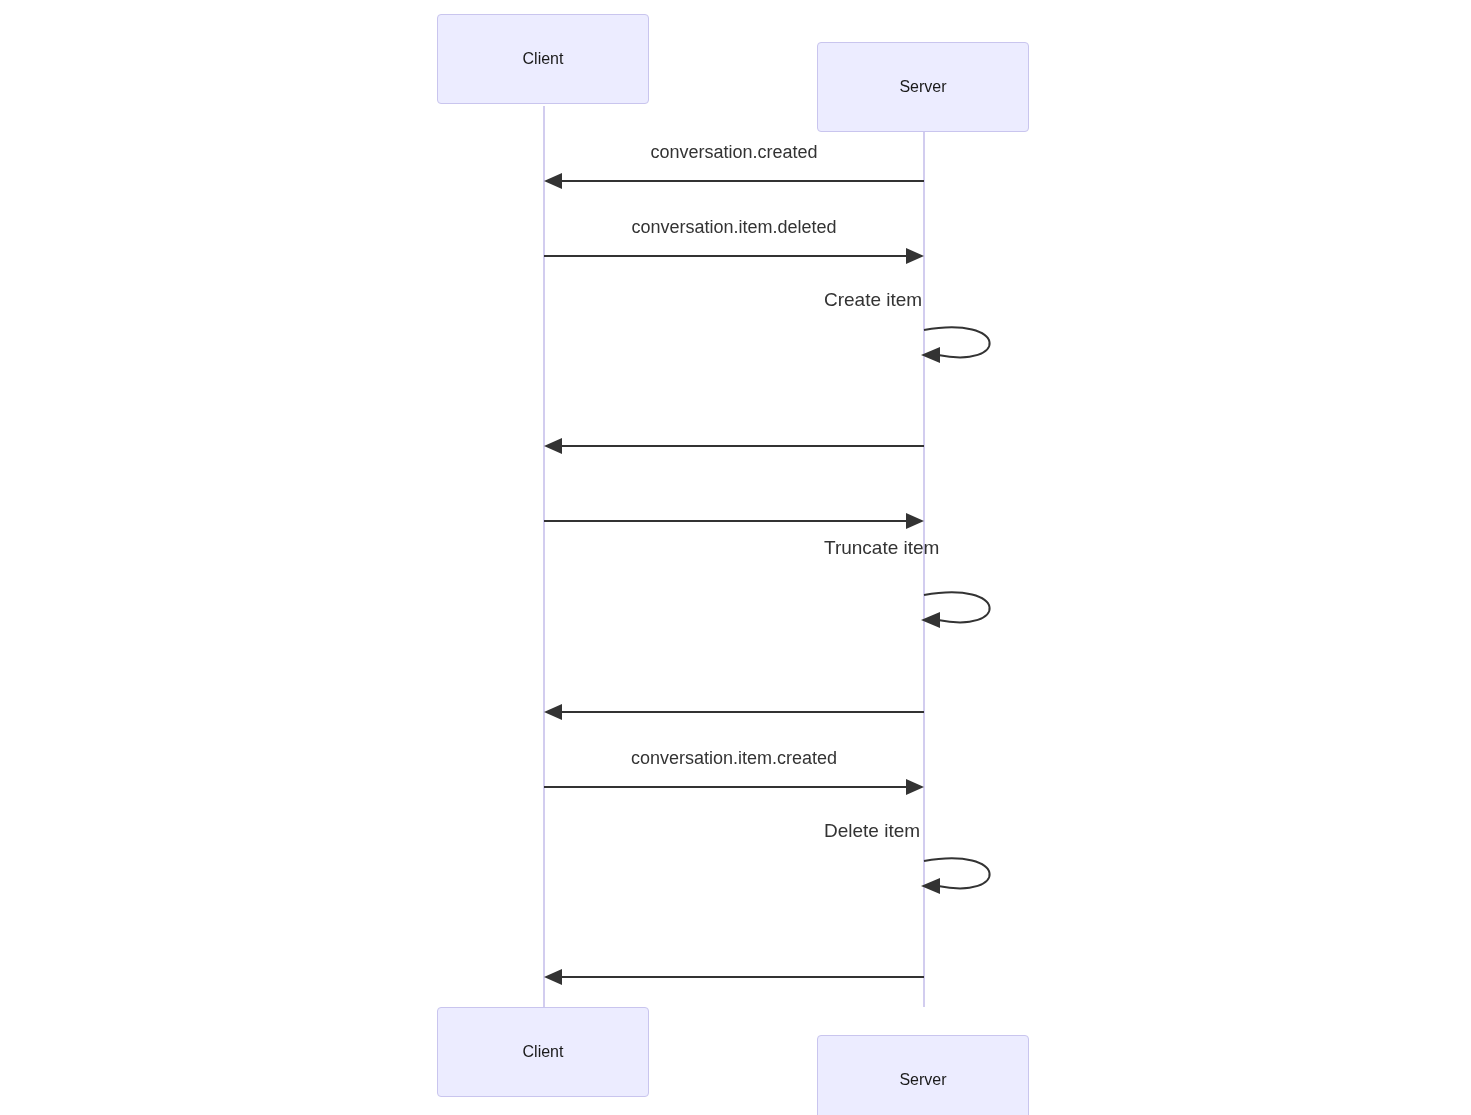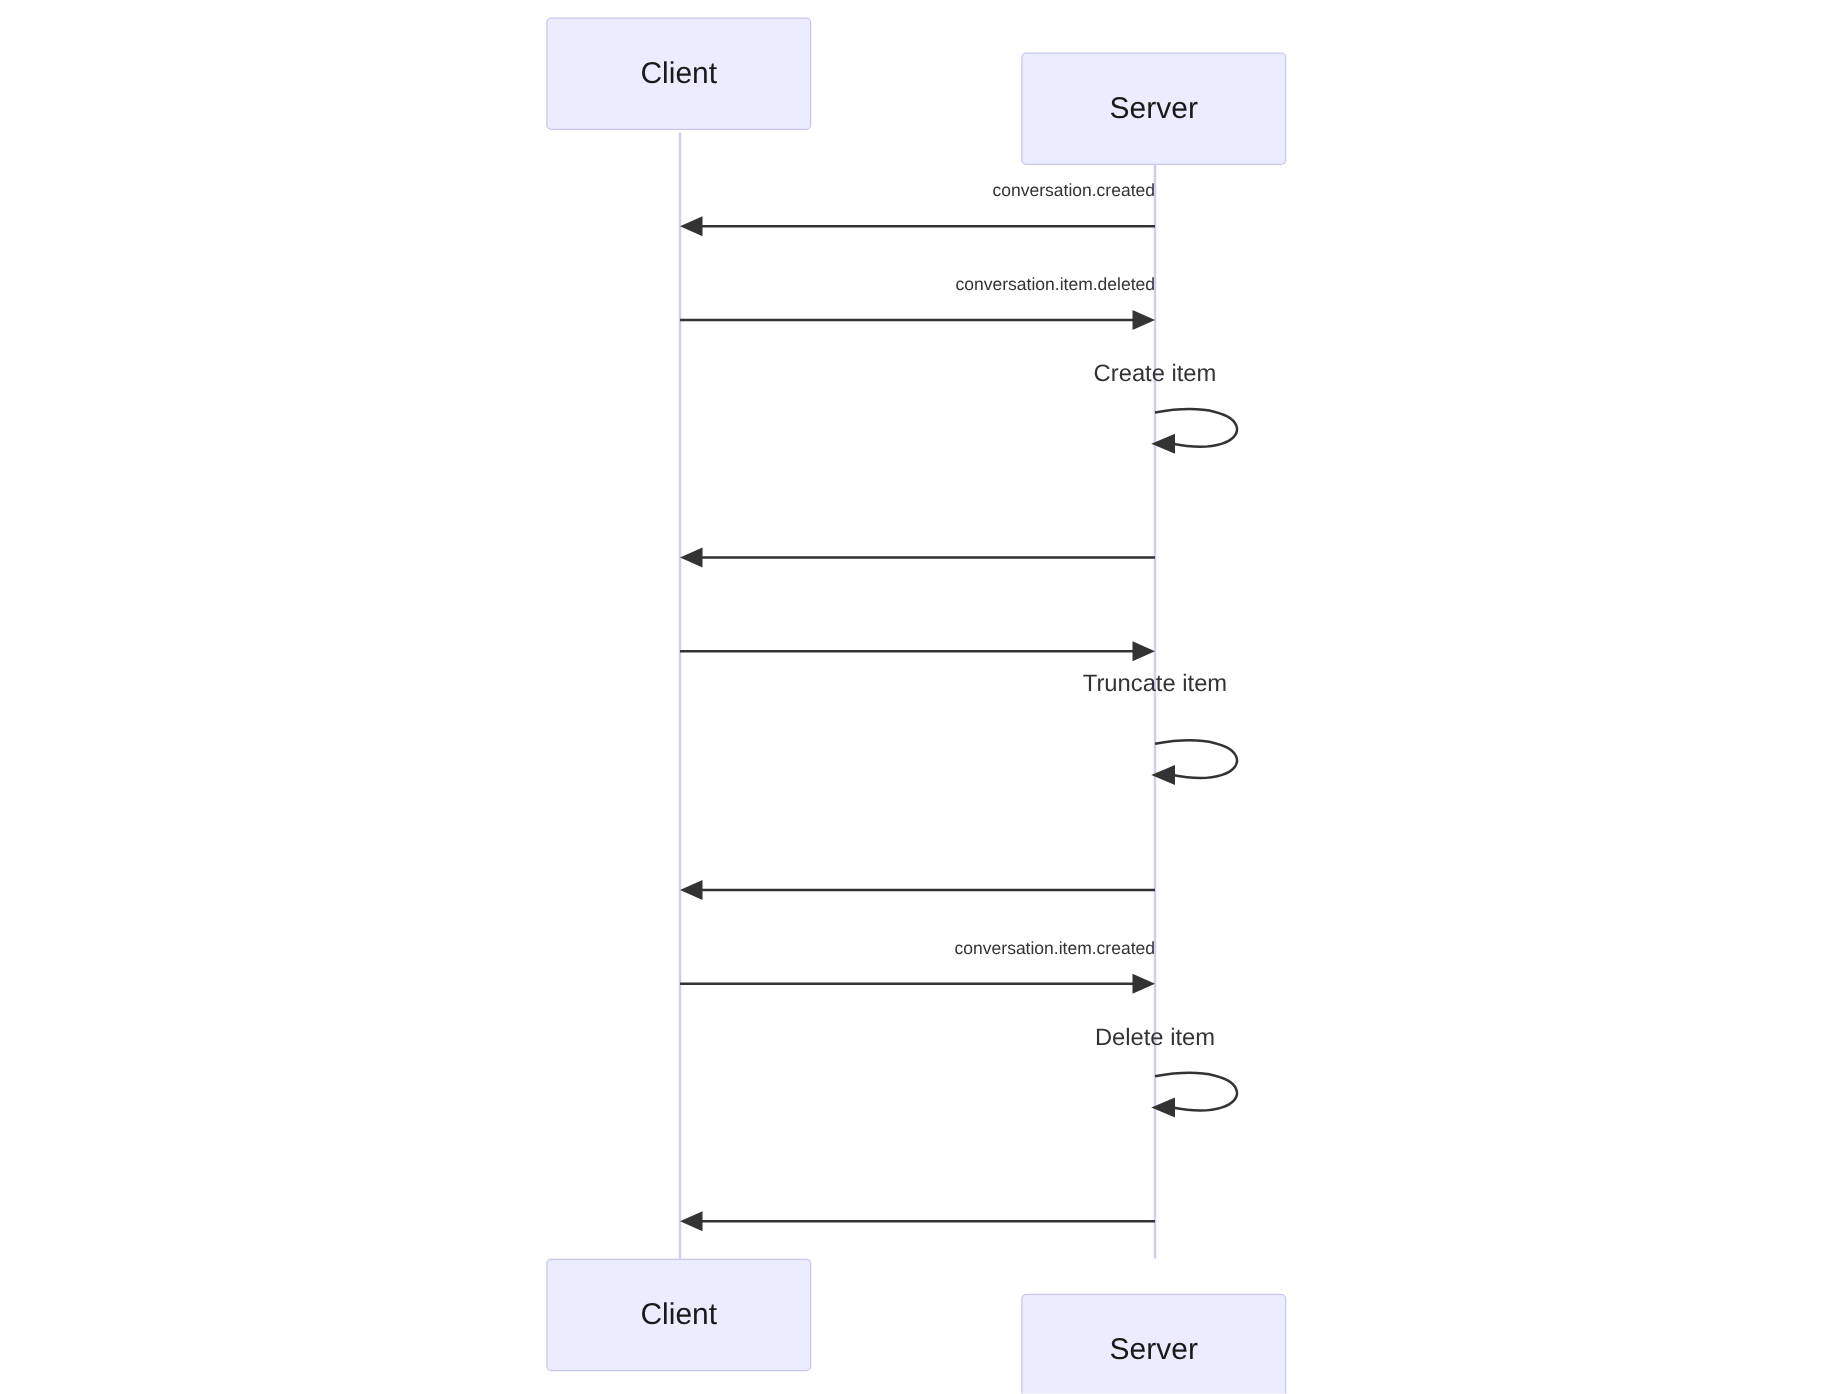--- a/index.html
+++ b/index.html
@@ -30,46 +30,46 @@
   .actor {
     position: absolute;
     width: 212px;
     height: 90px;
     background: #ECECFF;
     border: 1px solid #c9c5ee;
     border-radius: 4px;
     display: flex;
     align-items: center;
     justify-content: center;
-    font-size: 24px;
+    font-size: 16px;
     color: #1a1a1a;
     box-sizing: border-box;
   }
   .actor.client { left: 437px; }
   .actor.server { left: 817px; margin-top: 28px; }
   .actor.top { top: 14px; }
   .actor.bottom { top: 1007px; }
 
   
   .msg-label {
     position: absolute;
     left: 544px;
     width: 380px;
-    text-align: right;
-    font-size: 14px;
+    text-align: center;
+    font-size: 18px;
     color: #333333;
     line-height: 25px;
     white-space: nowrap;
   }
   
   .loop-label {
     position: absolute;
     left: 824px;
     width: 200px;
-    text-align: center;
+    text-align: left;
     font-size: 19px;
     color: #333333;
     line-height: 25px;
     white-space: nowrap;
   }
 
   
   .arrow-line {
     position: absolute;
     height: 2px;

